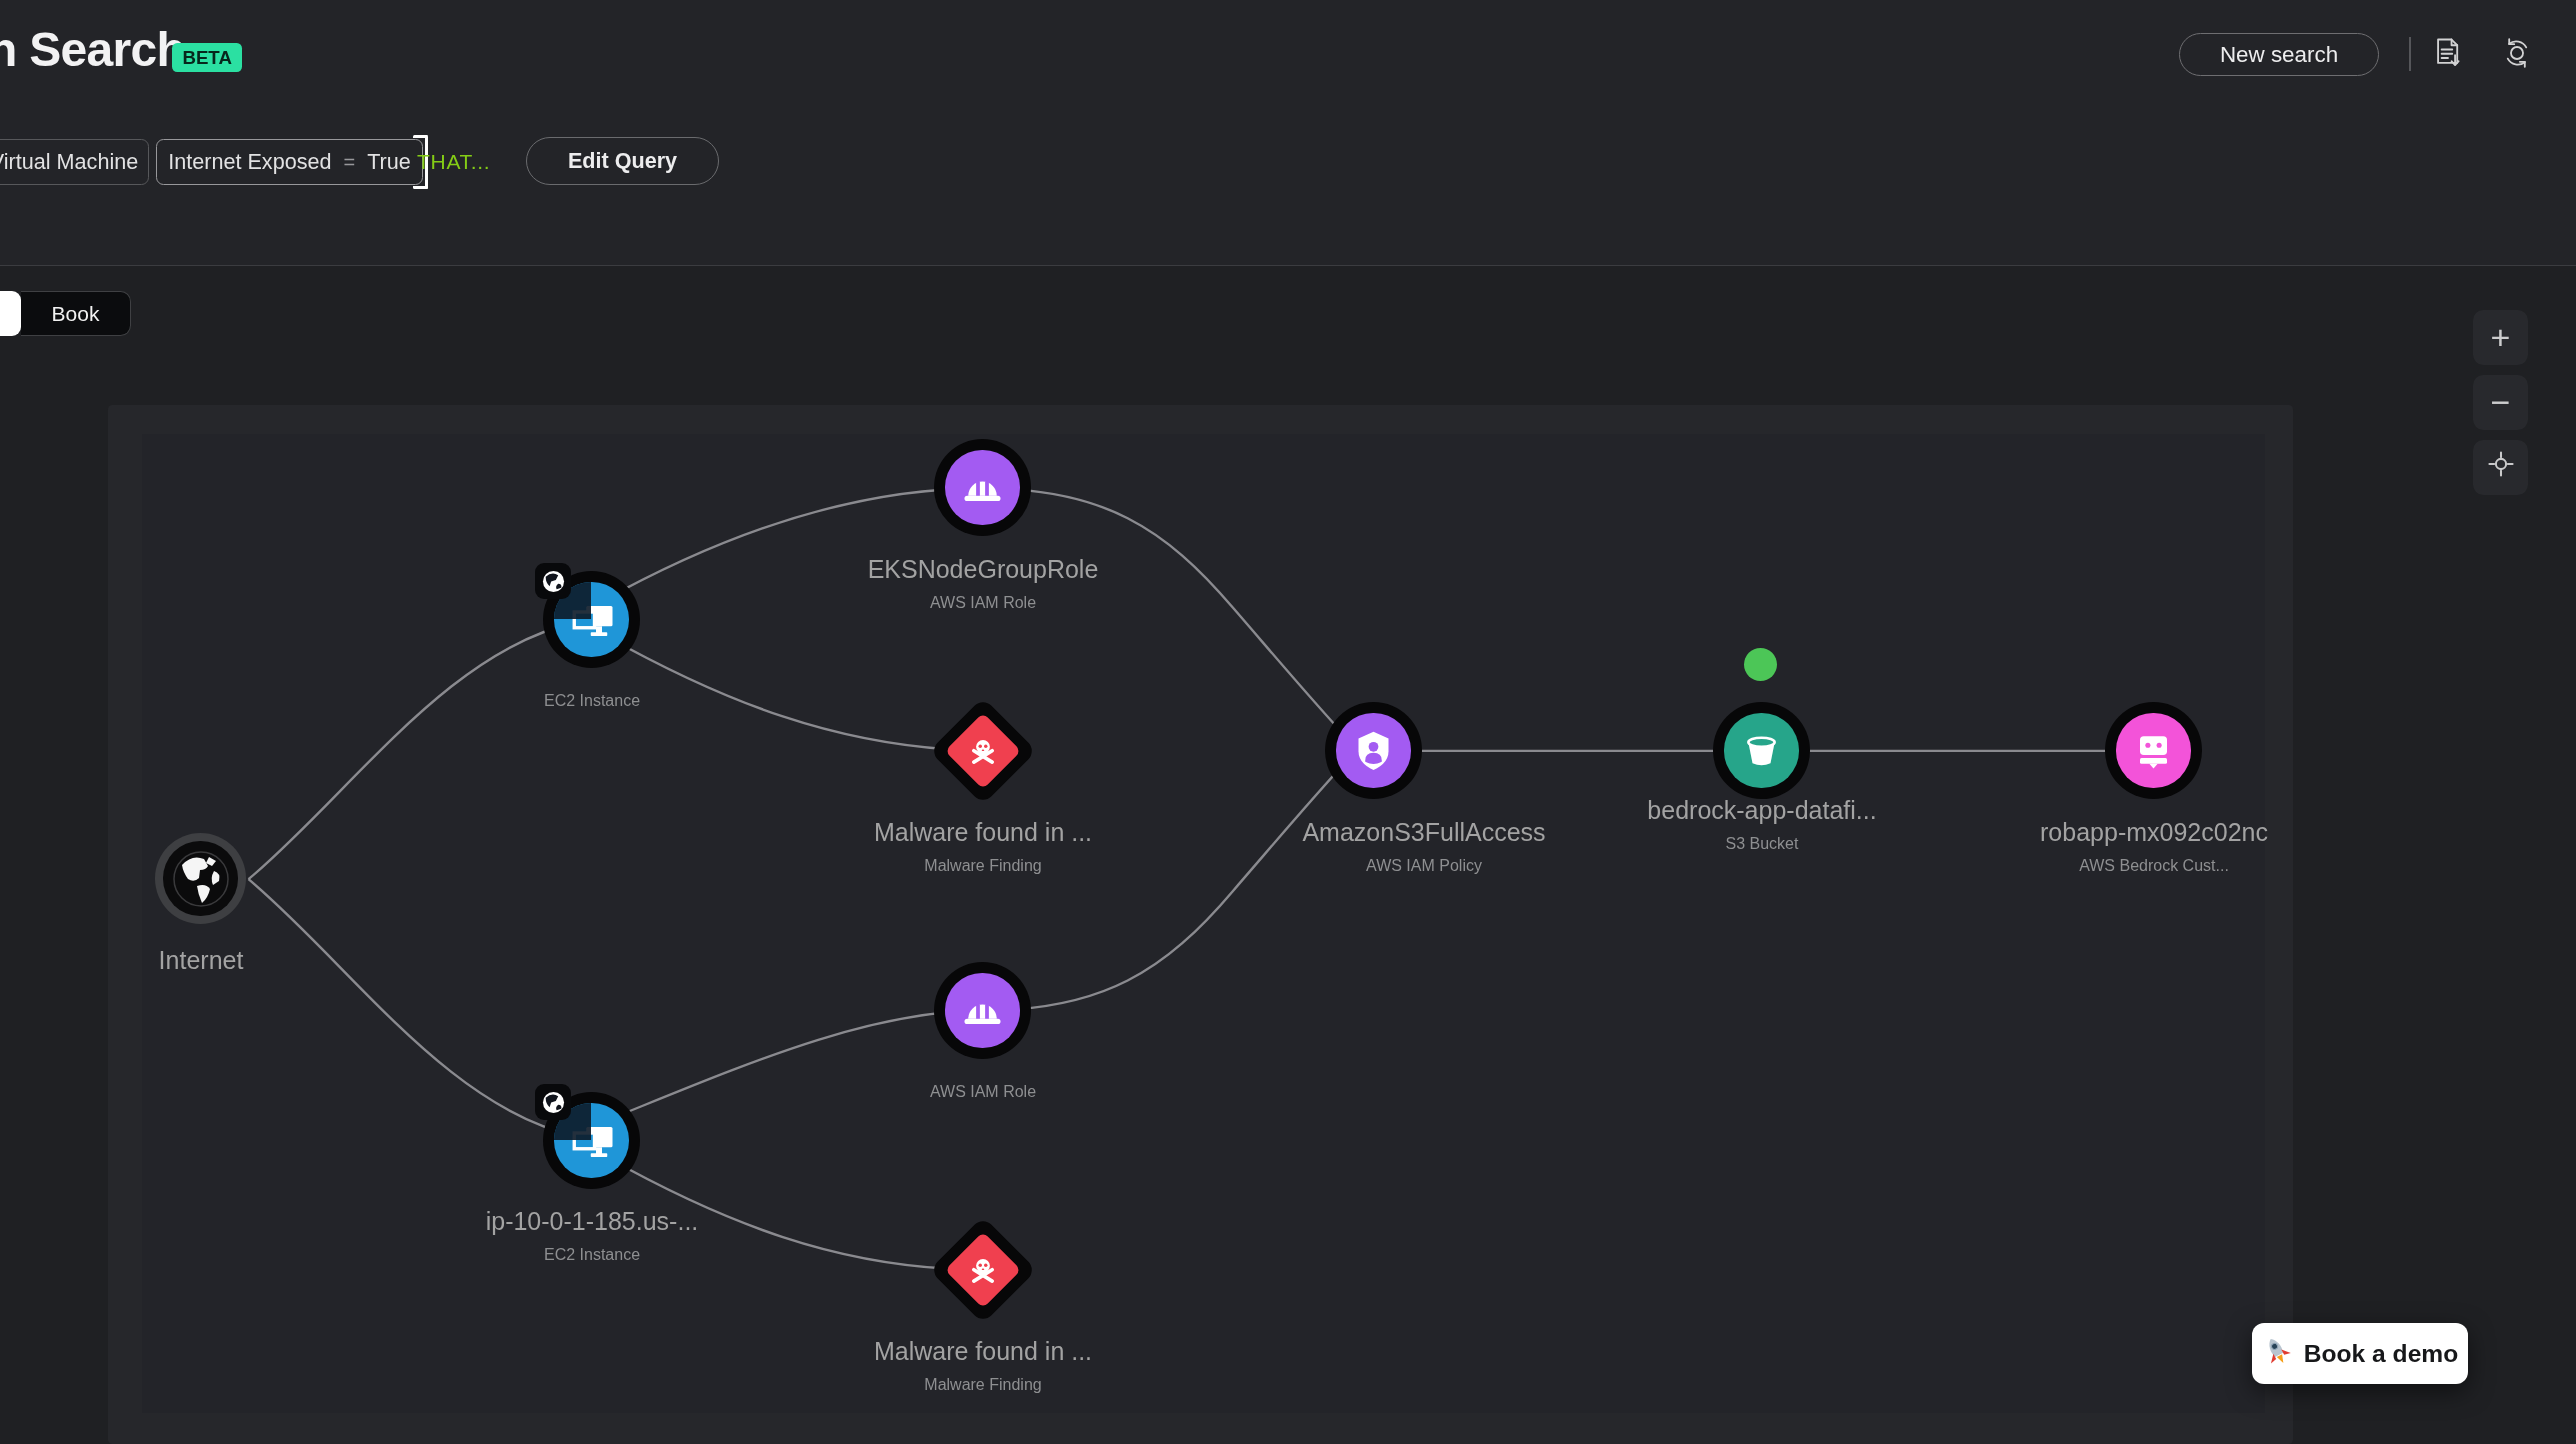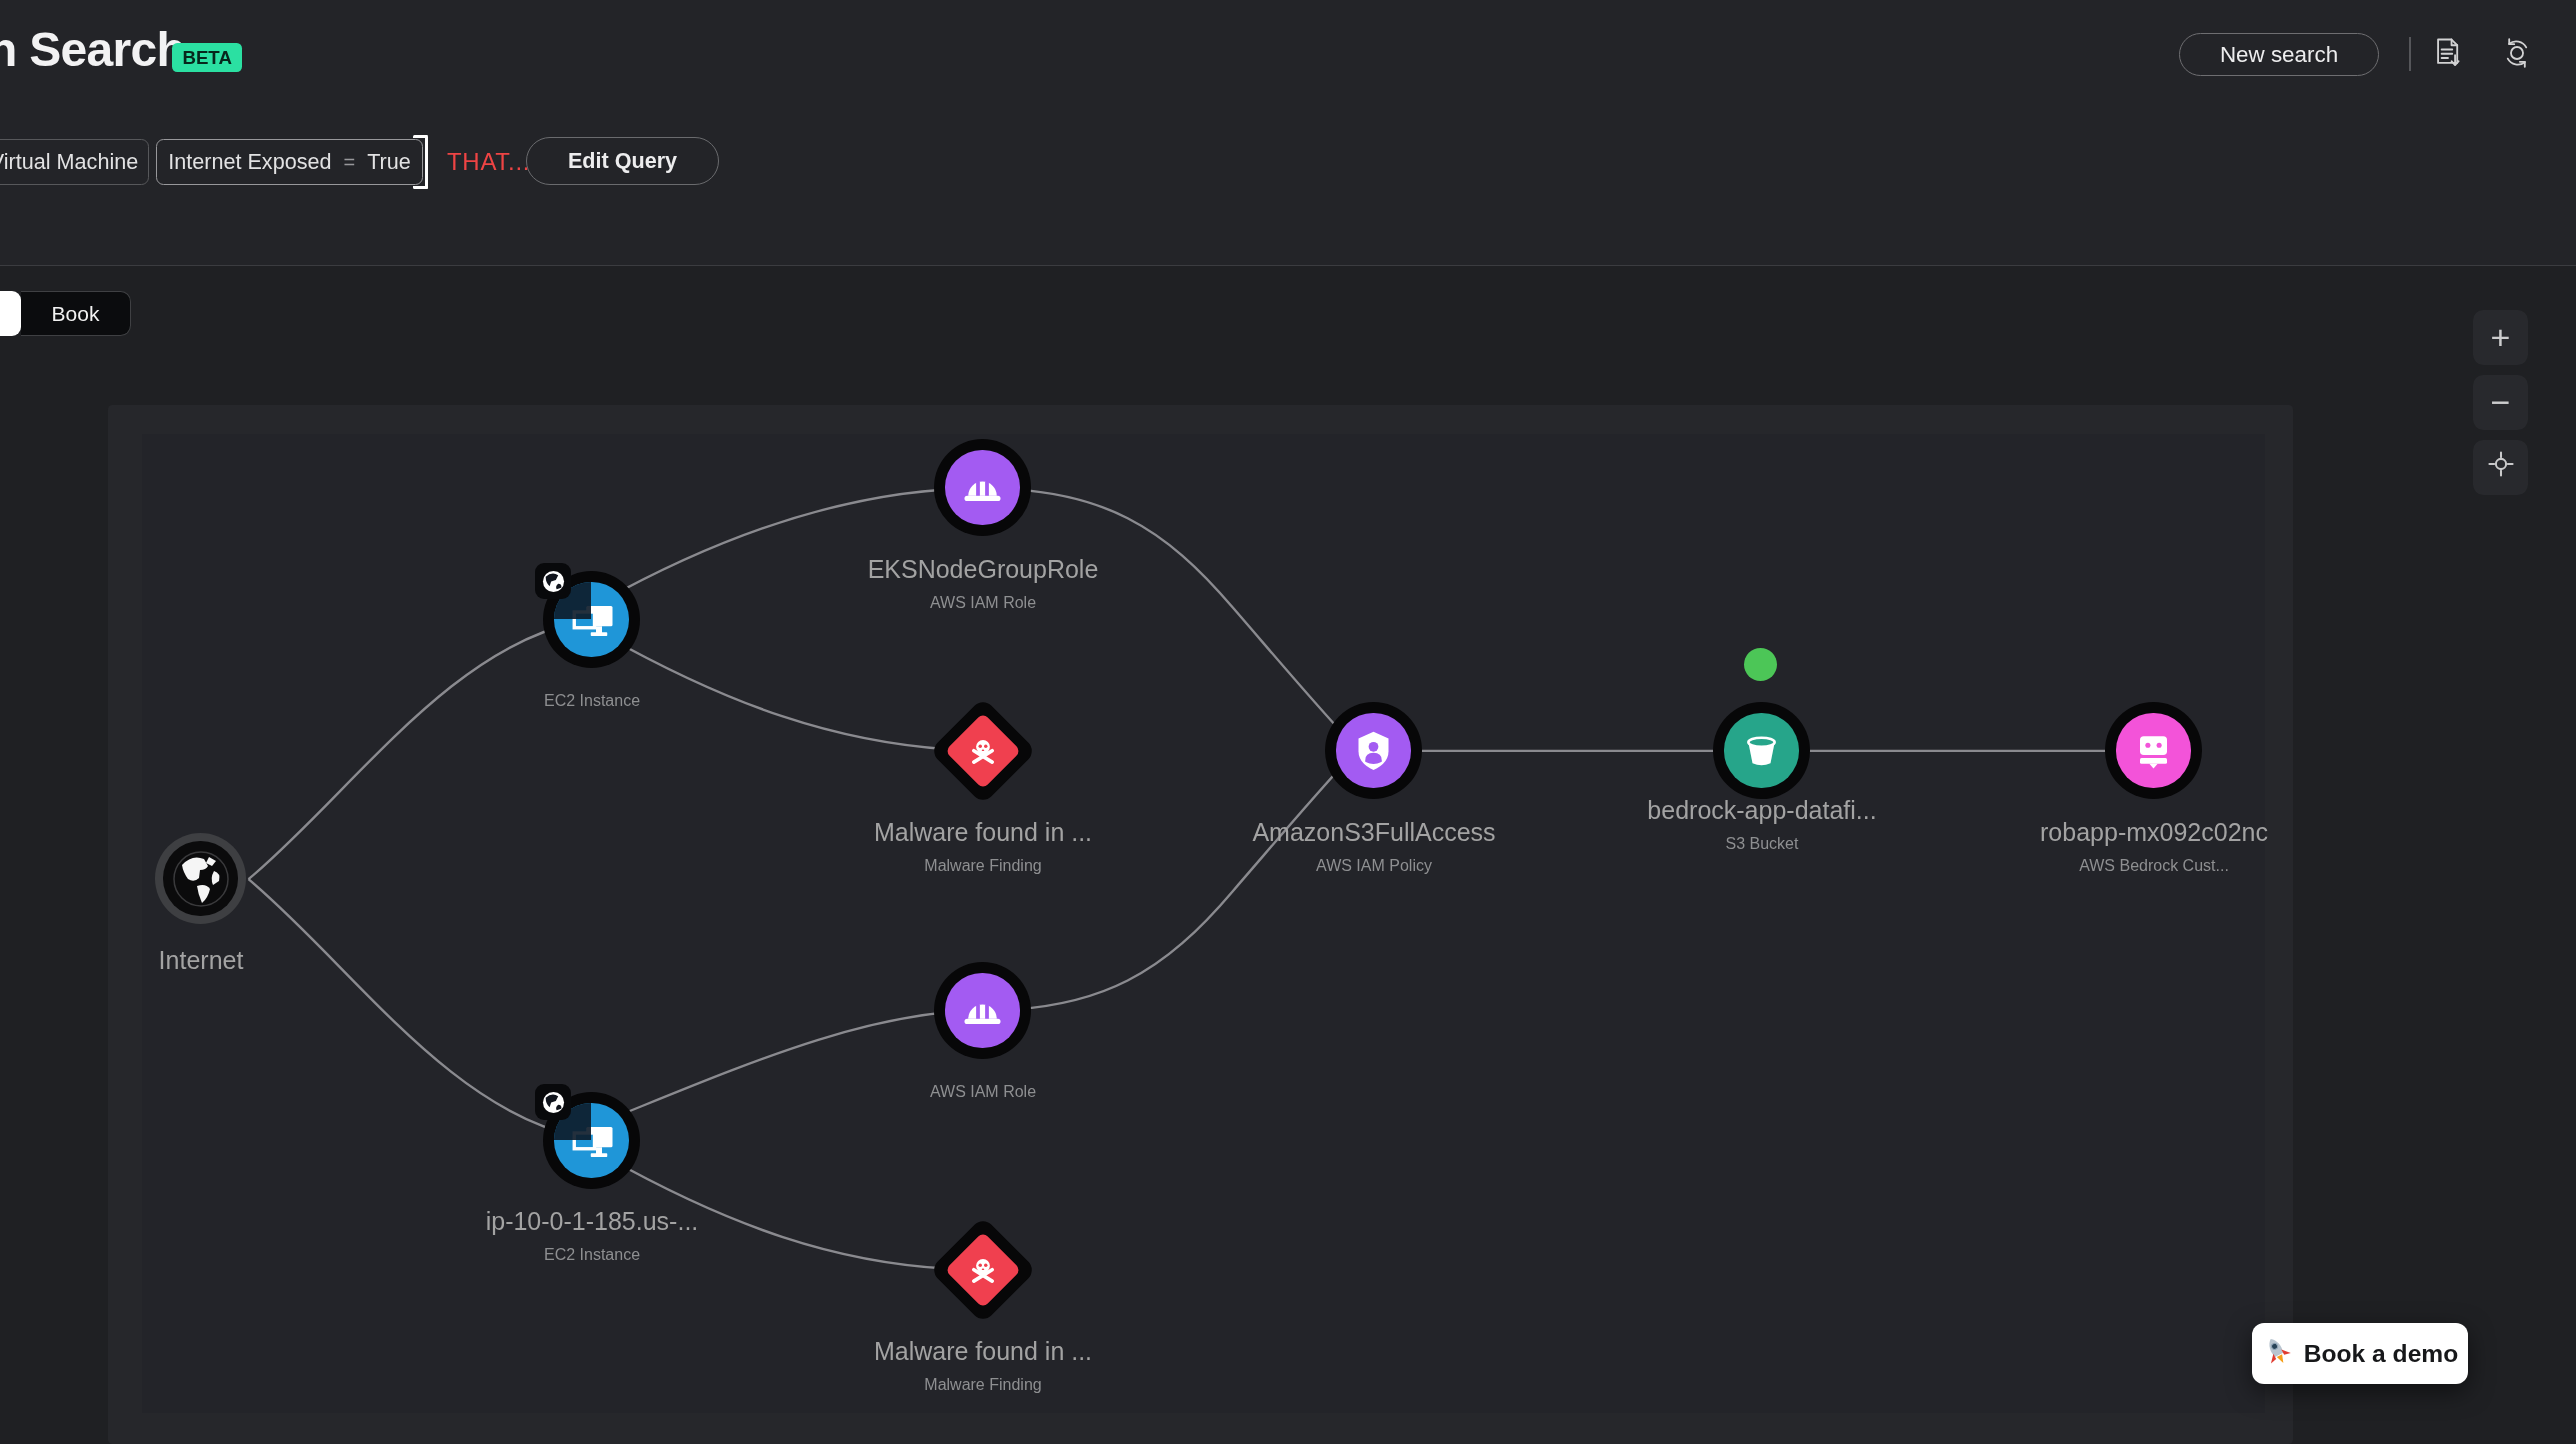--- a/index.html
+++ b/index.html
@@ -23,22 +23,22 @@
   .icon-btn { position:absolute; top:31px; width:46px; height:46px; background:transparent; border:none;
               display:flex; align-items:center; justify-content:center; cursor:pointer; }
   
   .chip { position:absolute; top:139px; height:46px; border-radius:7.5px; background:transparent;
           display:flex; align-items:center; justify-content:center; font-size:21.6px; color:#e2e2e3; }
   .chip-vm { left:-21px; width:170px; border:1.5px solid #57585b; }
   .chip-ie { left:156px; width:267px; border:1.5px solid #98989b; gap:12px; font-weight:500; }
   .chip-ie .op { color:#98989b; font-size:20px; }
   .cursor-bracket { position:absolute; right:-6px; top:-5.2px; bottom:-5.2px; width:15px;
                     border:3.7px solid #ffffff; border-left:none; border-radius:1.5px; }
-  .that-label { position:absolute; left:447px; top:139px; height:46px; display:flex; align-items:center;
-                font-size:24px; color:#ef4444; letter-spacing:0.7px; }
+  .that-label { position:absolute; left:417px; top:139px; height:46px; display:flex; align-items:center;
+                font-size:21px; color:#84cc16; letter-spacing:0.7px; }
   .edit-query-btn { position:absolute; left:526px; top:137px; width:193px; height:48px;
                     border:1.5px solid #6a6b6e; border-radius:25px; background:transparent;
                     color:#ededee; font-size:21.6px; font-weight:600; font-family:inherit;
                     display:flex; align-items:center; justify-content:center; cursor:pointer; }
   
   .seg-graph { position:absolute; left:-27px; top:291px; width:48px; height:45px;
                background:#ffffff; border-radius:9px; z-index:4; cursor:pointer; }
   .seg-table { position:absolute; left:21px; top:291px; width:110px; height:45px;
                background:#0b0c0e; border:1.5px solid #3f4043; border-left:none;
                border-radius:0 10.4px 10.4px 0; color:#f2f2f2; font-size:21px; z-index:4;
@@ -238,21 +238,21 @@
     <div class="node" style="left: 1314px; top: 691px;">
       <div class="ring"></div>
             <div class="disc" style="background:#a35bf2">
         <svg viewBox="-30 -30 60 60">
           <path d="M 0 -25 L 20 -16 L 20 1 Q 20 17 0 26 Q -20 17 -20 1 L -20 -16 Z" fill="#fff"></path>
           <circle cx="0" cy="-5" r="6.5" fill="#a35bf2"></circle>
           <path d="M -11 13 Q -11 3 0 3 Q 11 3 11 13 L 11 15 Q 0 21 -11 15 Z" fill="#a35bf2"></path>
         </svg>
       </div>
     </div>
-    <div class="nlabel" style="left: 1150px; top: 815px;">
+    <div class="nlabel" style="left: 1200px; top: 815px;">
       <div class="nname">AmazonS3FullAccess</div>
       <div class="ntype">AWS IAM Policy</div>
     </div>
     <div class="node" style="left: 1702px; top: 691px;">
       <div class="ring"></div>
             <div class="disc" style="background:#26a58a">
         <svg viewBox="-30 -30 60 60">
           <path d="M -17 -8 L -12 17 Q 0 22 12 17 L 17 -8 Z" fill="#fff"></path>
           <ellipse cx="0" cy="-11" rx="17.5" ry="6" fill="#26a58a" stroke="#fff" stroke-width="3.5"></ellipse>
         </svg>

